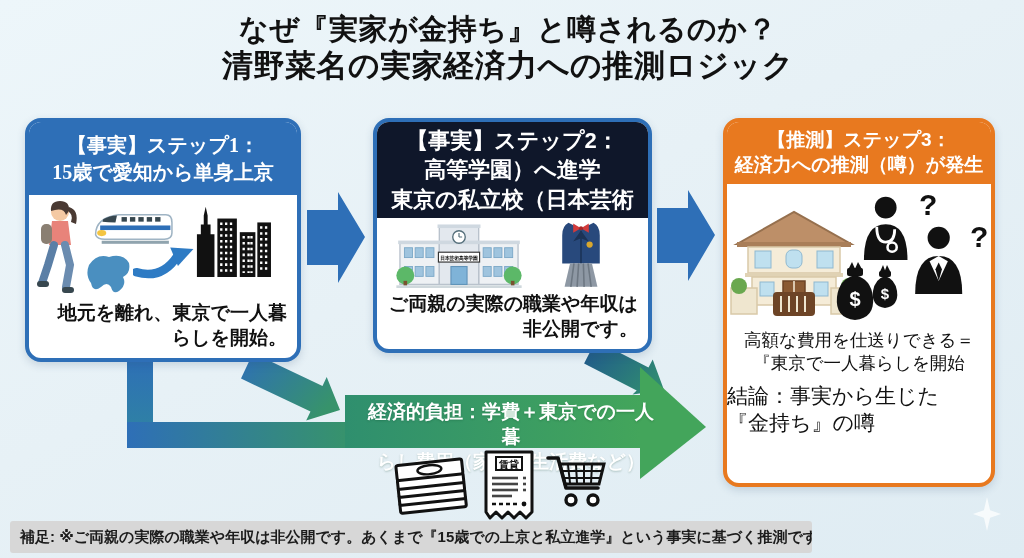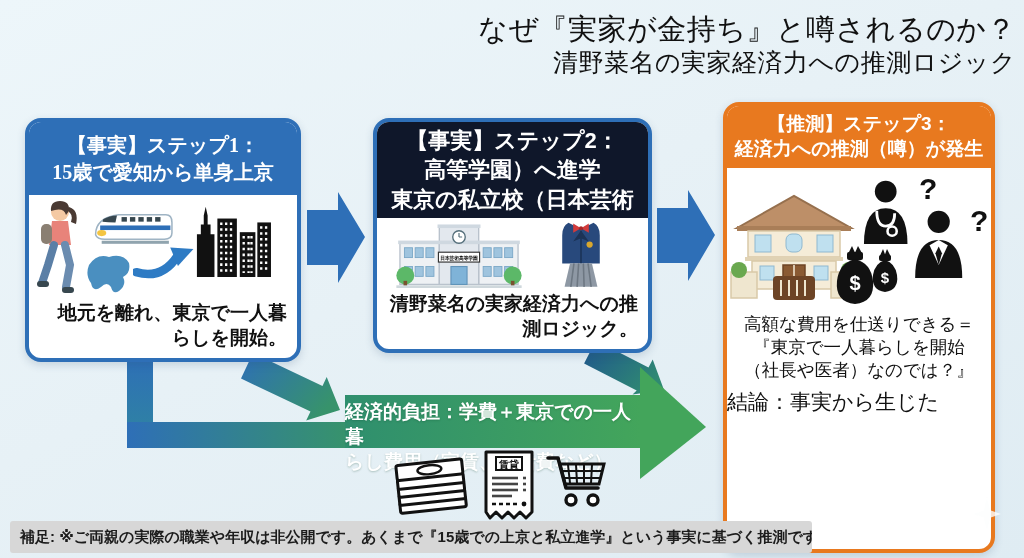--- a/index.html
+++ b/index.html
@@ -7,40 +7,40 @@
   .stage{
     position:relative;width:1024px;height:558px;overflow:hidden;
     background:linear-gradient(155deg,#edf6fa 0%,#e7f1f6 45%,#dfecf3 100%);
     font-family:"Liberation Sans","DejaVu Sans",sans-serif;color:#111;
   }
   .stage::before{
     content:"";position:absolute;left:-200px;top:-100px;width:700px;height:900px;
     background:linear-gradient(115deg,rgba(255,255,255,.45) 0 120px,rgba(255,255,255,0) 120px);
     transform:rotate(8deg);pointer-events:none;
   }
-  .title{position:absolute;left:0;top:12px;width:1016px;text-align:right;font-weight:400;line-height:1.22;}
+  .title{position:absolute;left:0;top:12px;width:1016px;text-align:center;font-weight:700;line-height:1.22;}
   .title .t1{font-size:29px;letter-spacing:.5px;}
-  .title .t2{font-size:25px;letter-spacing:.5px;}
+  .title .t2{font-size:31px;letter-spacing:.5px;}
   .box{position:absolute;background:#fff;border-radius:16px;border:4px solid #2e6fb7;
        overflow:hidden;box-shadow:0 3px 8px rgba(40,70,110,.18);}
   .box-h{color:#fff;font-weight:800;text-align:center;display:flex;flex-direction:column;justify-content:center;}
   .b1 .box-h{background:#2e6fb7;height:73px;font-size:20px;line-height:1.32;font-family:Liberation Serif, serif;}
   .b2 .box-h{background:#0f172a;height:96px;font-size:22px;line-height:1.32;}
   .b3{border-color:#e8791f;}
   .b3 .box-h{background:#e8791f;height:62px;font-size:19px;line-height:1.3;}
   .illust{position:relative;}
   .illust svg{position:absolute;}
   .b1body,.b2body{font-weight:700;font-size:19px;line-height:1.3;padding:2px 10px 0 10px;text-align:right;}
   .b3body{font-weight:400;font-size:17.5px;line-height:1.3;text-align:center;margin-top:5px;}
   .b3conc{font-weight:400;font-size:21px;line-height:1.32;margin-top:7px;}
   .qmark{position:absolute;font-weight:900;font-size:30px;color:#111;line-height:1;}
   .conn{position:absolute;}
   .vbar{left:127px;top:356px;width:26px;height:92px;background:linear-gradient(180deg,#2e6fb7,#2f86a0);}
   .hbar{left:127px;top:422px;width:222px;height:26px;background:linear-gradient(90deg,#2e6fb7,#37936b);}
-  .bannertext{position:absolute;left:345px;top:399px;width:296px;color:#fff;
+  .bannertext{position:absolute;left:363px;top:399px;width:296px;text-align:center;color:#fff;
       font-weight:700;font-size:19px;line-height:1.32;text-shadow:0 1px 2px rgba(0,60,30,.25);}
   .footnote{position:absolute;left:10px;top:521px;width:802px;height:32px;background:#d7d7d7;
       border-radius:3px;font-weight:700;font-size:15px;line-height:32px;padding-left:10px;
       white-space:nowrap;overflow:hidden;color:#1c1c1c;}
   .sparkle{position:absolute;left:973px;top:497px;width:28px;height:34px;background:#fdfefe;opacity:.8;
       clip-path:polygon(50% 0,61% 39%,100% 50%,61% 61%,50% 100%,39% 61%,0 50%,39% 39%);}
 </style>
 </head>
 <body>
 
@@ -200,24 +200,24 @@
         <circle cx="47" cy="34" r="4" fill="#d8a72e"></circle>
         <path d="M22,58 L50,58 L57,88 L15,88 Z" fill="#8e98a4"></path>
         <g stroke="#6d7782" stroke-width="2">
             <line x1="27" y1="58" x2="23" y2="88"></line>
             <line x1="33" y1="58" x2="31" y2="88"></line>
             <line x1="39" y1="58" x2="40" y2="88"></line>
             <line x1="45" y1="58" x2="49" y2="88"></line>
           </g>
       </svg>
     </div>
-    <div class="b2body">清野菜名の実家経済力への推測ロジック。</div>
-  </div>
-
-  <div class="box b3" style="left:723px;top:102px;width:272px;height:451px;">
+    <div class="b2body">ご両親の実際の職業や年収は非公開です。</div>
+  </div>
+
+  <div class="box b3" style="left:723px;top:118px;width:272px;height:369px;">
     <div class="box-h">
       <div>【推測】ステップ3：</div>
       <div>経済力への推測（噂）が発生</div>
     </div>
     <div class="illust" style="height:140px;">
       <svg style="left:2px;top:20px;" width="130" height="114" viewBox="0 0 130 114">
         <polygon points="8,40 65,8 122,40" fill="#bd8f68" stroke="#96704e" stroke-width="2"></polygon>
         <rect x="8" y="38" width="114" height="5" fill="#a97e58"></rect>
         <rect x="19" y="43" width="92" height="26" fill="#f5ecd8" stroke="#d9c9a8" stroke-width="1.5"></rect>
         <rect x="26" y="47" width="16" height="17" fill="#bfe0ef" stroke="#8fb8d0"></rect>
@@ -264,24 +264,24 @@
         <polygon points="22,12 27,2 31,11" fill="#111"></polygon>
           <polygon points="38,11 33,2 29,11" fill="#111"></polygon>
         <rect x="22" y="8" width="16" height="8" rx="2" fill="#111"></rect>
         <path d="M30,15 Q14,19 12,37 Q10,58 30,60 Q50,58 48,37 Q46,19 30,15 Z" fill="#111"></path>
         <text x="30" y="46" font-size="20" font-weight="bold" text-anchor="middle" fill="#fff">$</text>
       </svg>
     </div>
     <div class="b3body">
       <div>高額な費用を仕送りできる＝</div>
       <div>『東京で一人暮らしを開始</div>
-      <div>（社長や医者）なのでは？』</div>
     </div>
     <div class="b3conc">
       <div>結論：事実から生じた</div>
+      <div>『金持ち』の噂</div>
     </div>
   </div>
 
   <div class="bannertext">
     <div>経済的負担：学費＋東京での一人暮</div>
     <div>らし費用（家賃、生活費など）</div>
   </div>
 
   <svg class="conn" style="left:392px;top:452px;" width="80" height="66" viewBox="0 0 80 66">
     <g transform="rotate(-6 40 33)" fill="#fff" stroke="#111" stroke-width="3">

